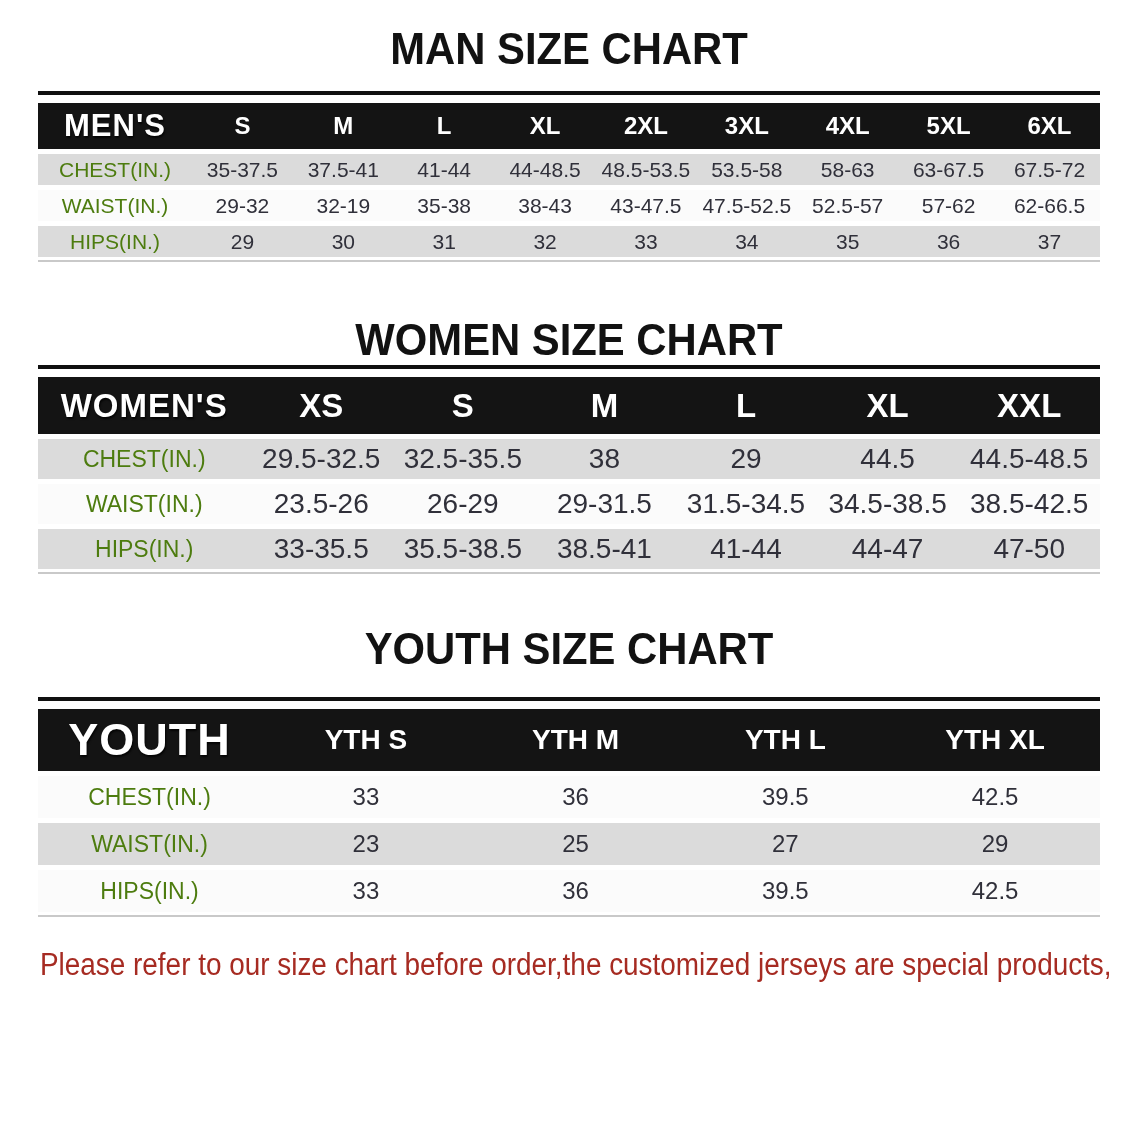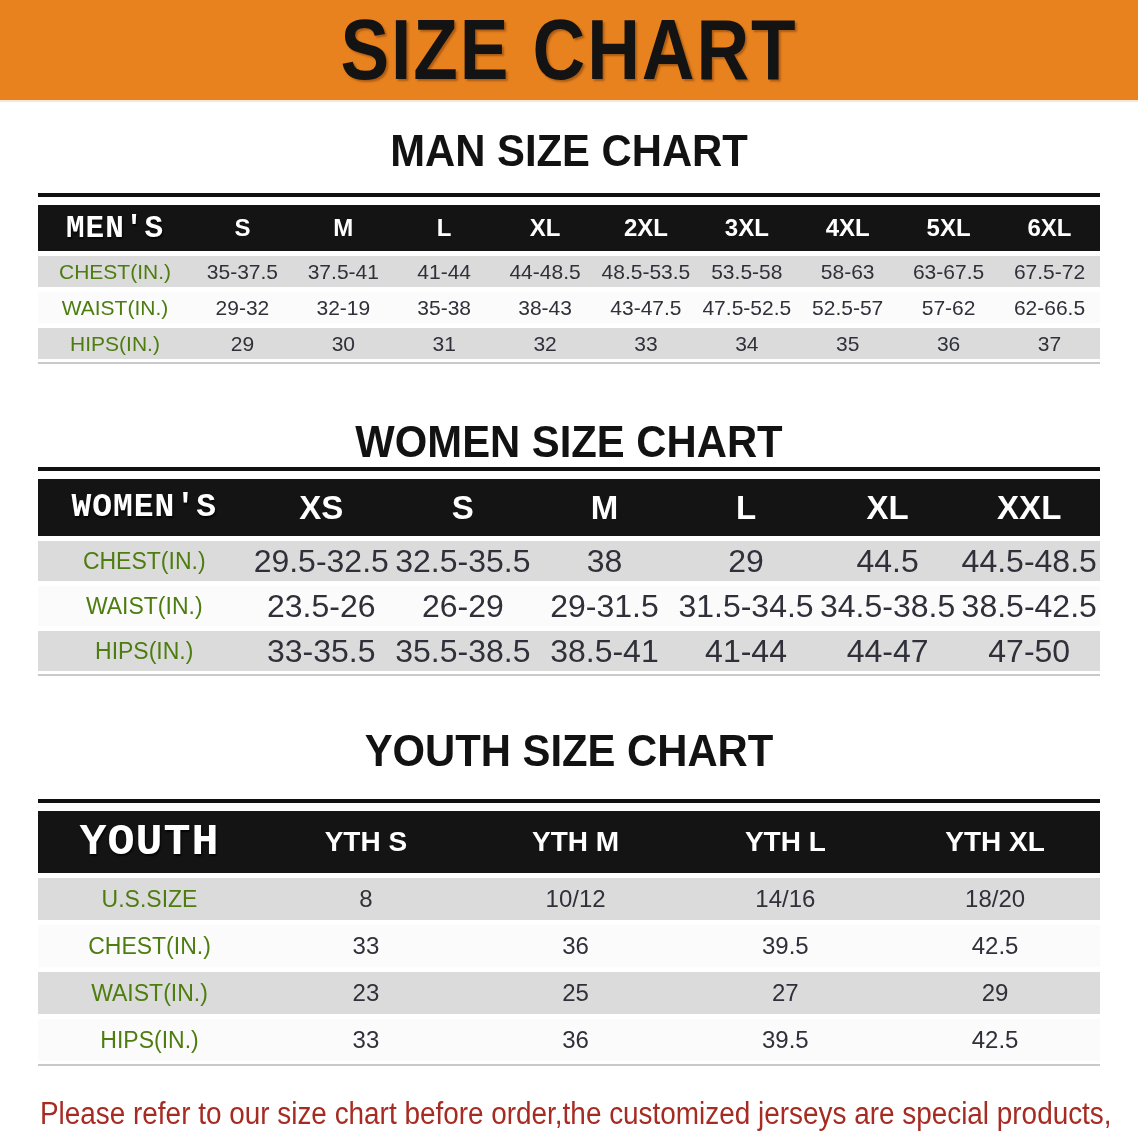--- a/index.html
+++ b/index.html
@@ -71,21 +71,20 @@
     background: #141414;
     color: #ffffff;
     text-align: center;
     vertical-align: middle;
   }
   th.corner {
     text-align: left;
     font-weight: 800;
     letter-spacing: 1px;
     text-shadow: 1px 2px 2px rgba(0,0,0,0.8);
-    font-family: Liberation Mono, monospace;
   }
   td {
     text-align: center;
     vertical-align: middle;
     color: #30303a;
   }
   td.lbl {
     color: #4d7c0f;
     font-weight: 500;
   }
@@ -94,21 +93,21 @@
   
   .men-table { margin-top: 20px; }
   .men-table th { height: 44px; font-size: 24px; font-weight: 700; }
   .men-table th.corner { font-size: 31px; }
   .men-table td { height: 29px; font-size: 21px; }
   .men-table td.lbl { font-size: 21px; }
   
   .women-table { margin-top: 3px; }
   .women-table th { height: 55px; font-size: 33px; font-weight: 700; }
   .women-table th.corner { font-size: 33px; }
-  .women-table td { height: 38px; font-size: 32px; }
+  .women-table td { height: 38px; font-size: 28px; }
   .women-table td.lbl { font-size: 23px; }
   
   .youth-table { margin-top: 26px; }
   .youth-table th { height: 60px; font-size: 28px; font-weight: 700; }
   .youth-table th.corner { font-size: 45px; }
   .youth-table td { height: 40px; font-size: 24px; }
   .youth-table td.lbl { font-size: 23px; }
   
   .disclaimer {
     margin: 24px 0 0 40px;
@@ -121,23 +120,20 @@
     transform-origin: left center;
     white-space: nowrap;
     font-weight: 500;
   }
 </style>
 </head>
 <body>
 
 <div class="page">
 
-  <div class="banner">
-    <div class="banner-title">SIZE CHART</div>
-  </div>
 
   <div class="section-title title-man">MAN SIZE CHART</div>
 
   <div class="table-wrap men-table">
     <div class="topline"></div>
     <table class="size-table">
       <colgroup>
         <col style="width:14.5%">
         <col style="width:9.5%">
           <col style="width:9.5%">
@@ -278,27 +274,20 @@
       <thead>
         <tr>
           <th class="corner">YOUTH</th>
           <th>YTH S</th>
           <th>YTH M</th>
           <th>YTH L</th>
           <th>YTH XL</th>
         </tr>
       </thead>
       <tbody>
-        <tr class="gray">
-          <td class="lbl">U.S.SIZE</td>
-          <td>8</td>
-          <td>10/12</td>
-          <td>14/16</td>
-          <td>18/20</td>
-        </tr>
         <tr class="white">
           <td class="lbl">CHEST(IN.)</td>
           <td>33</td>
           <td>36</td>
           <td>39.5</td>
           <td>42.5</td>
         </tr>
         <tr class="gray">
           <td class="lbl">WAIST(IN.)</td>
           <td>23</td>

